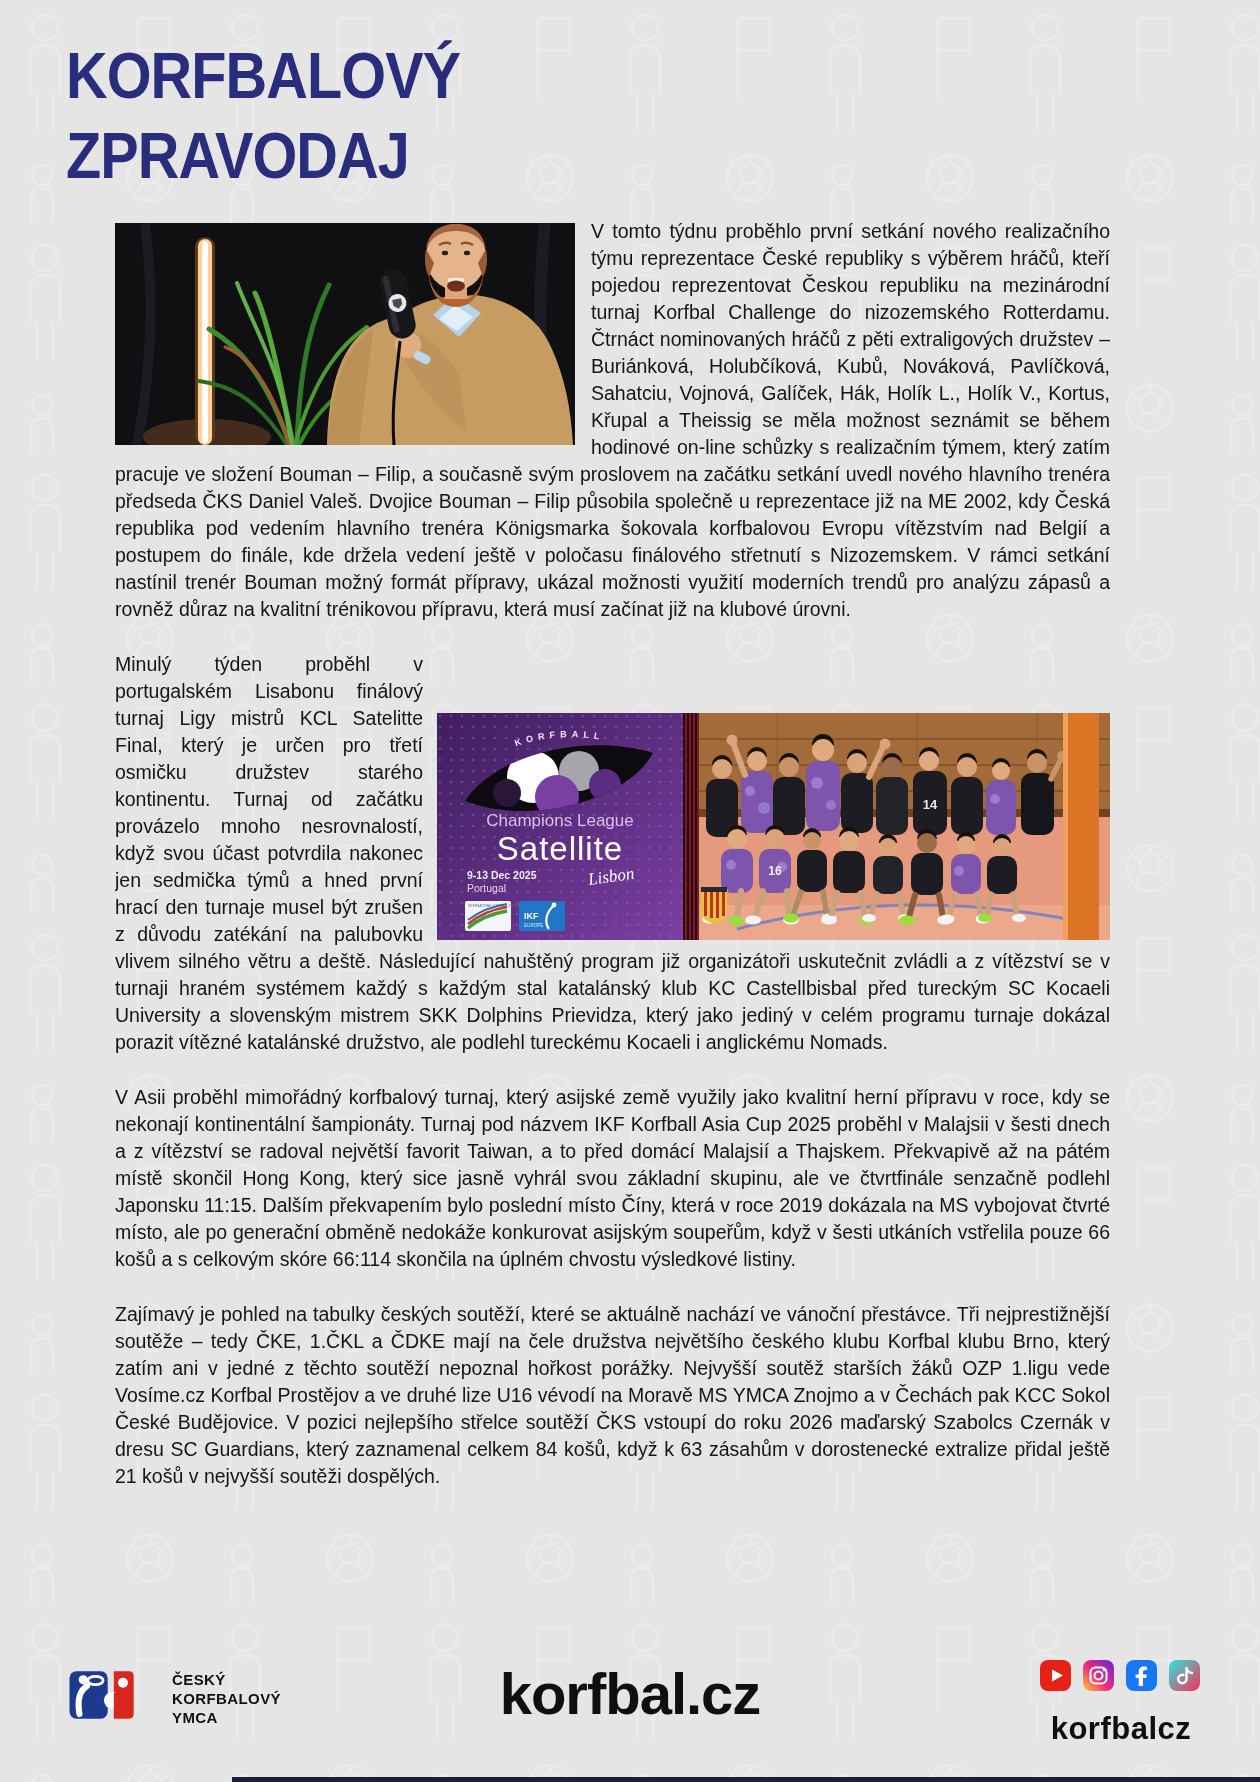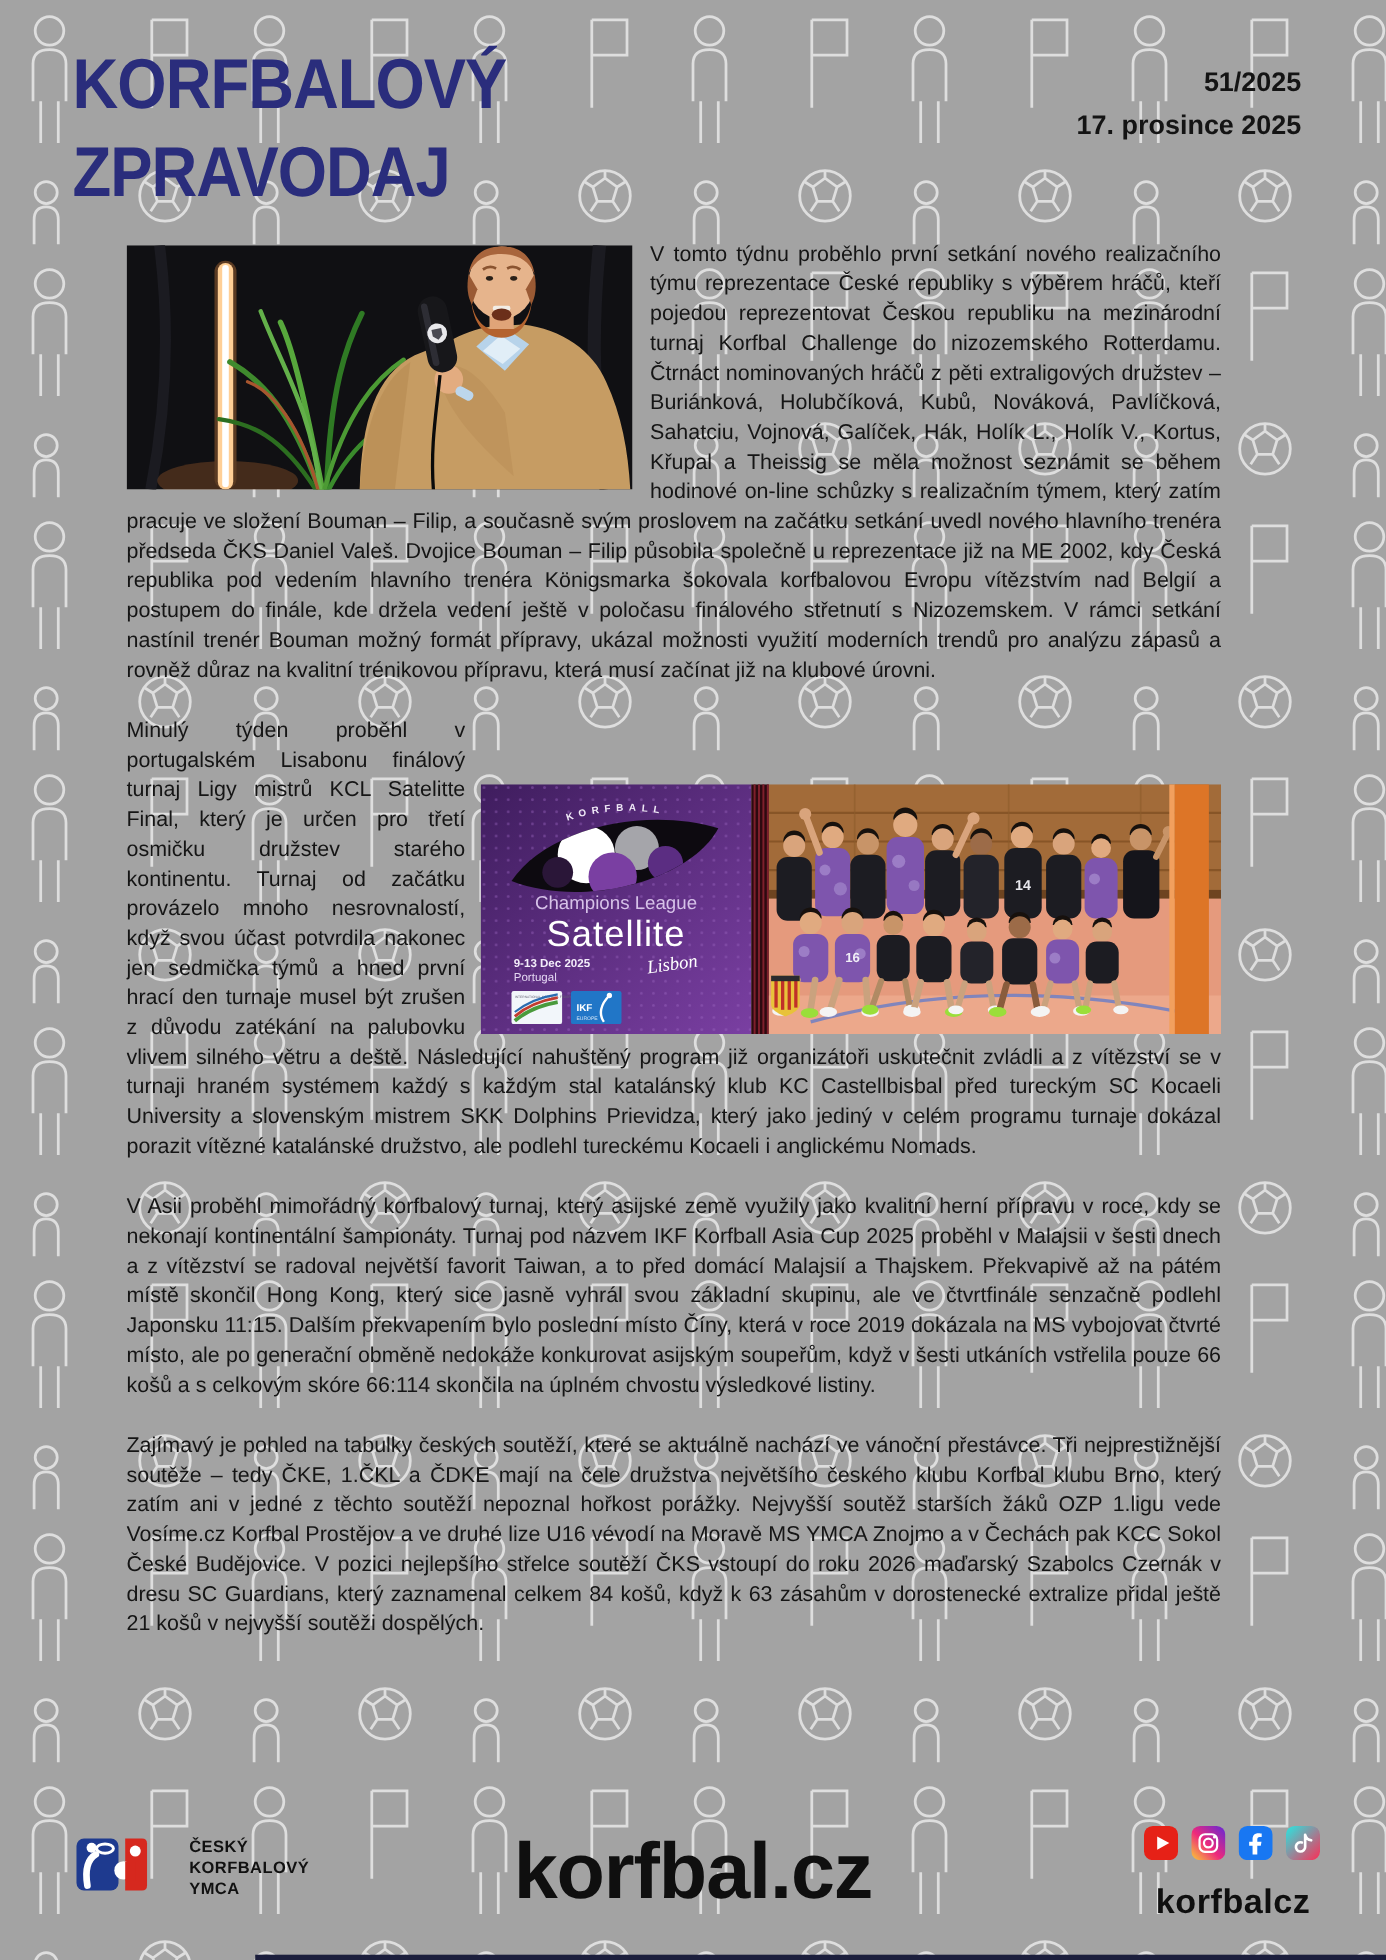--- a/index.html
+++ b/index.html
@@ -1,16 +1,16 @@
 <!DOCTYPE html>
 <html><head>
 <meta charset="utf-8">
 <style>
   html,body{margin:0;padding:0;background:#fff;}
-  .page{position:relative;width:1260px;height:1782px;overflow:hidden;background:#a3a3a3;
+  .page{position:relative;width:1260px;height:1782px;overflow:hidden;background:#e5e5e5;
         font-family:"Liberation Sans",sans-serif;color:#161616;}
   .bg-pattern{position:absolute;left:0;top:0;z-index:0;}
   
   .masthead{position:absolute;left:66px;top:36px;z-index:1;
     font-weight:800;font-size:64px;line-height:80px;color:#2a2d7c;
     letter-spacing:-1px;transform:scaleX(.9);transform-origin:left top;}
   .issue-block{position:absolute;right:77px;top:56px;z-index:1;text-align:right;
     font-weight:700;font-size:24.5px;line-height:39px;color:#141414;}
   
   .content{position:absolute;left:115px;top:218px;width:995px;z-index:1;
@@ -19,21 +19,21 @@
   .article + .article{margin-top:28px;}
   .article p{margin:0;}
   .photo-interview{float:left;width:460px;height:222px;margin:5px 16px 2px 0;}
   .photo-satellite{float:right;width:673px;height:227px;margin:62px 0 8px 14px;}
   .photo-interview svg,.photo-satellite svg{display:block;width:100%;height:100%;}
   
   .cks-logo{position:absolute;left:68px;top:1662px;z-index:1;}
   .cks-name{position:absolute;left:172px;top:1670px;z-index:1;
     font-weight:700;font-size:15px;line-height:19px;letter-spacing:.4px;color:#111;}
   .site-wordmark{position:absolute;left:0;top:1660px;width:100%;text-align:center;z-index:1;
-    font-weight:800;font-size:72px;letter-spacing:-1px;color:#0f0f0f;}
+    font-weight:800;font-size:58px;letter-spacing:-1px;color:#0f0f0f;}
   .social-block{position:absolute;left:1040px;top:1660px;width:162px;z-index:1;}
   .social-icons{display:flex;gap:12px;}
   .social-icons svg{display:block;}
   .social-handle{margin-top:20px;text-align:center;font-weight:800;font-size:31px;
     letter-spacing:.5px;color:#0f0f0f;}
   .bottom-bar{position:absolute;left:232px;right:0;bottom:0;height:5px;background:#1b1e3c;z-index:1;}
 </style>
 </head>
 <body>
 
@@ -52,24 +52,20 @@
           <path d="M31 222 V200 Q31 188 42 188 Q53 188 53 200 V222"></path>
         </g>
       </pattern>
     </defs>
     <rect width="1260" height="1782" fill="url(#wm)"></rect>
   </svg>
 
   <div class="masthead">
     <div>KORFBALOVÝ</div>
     <div>ZPRAVODAJ</div>
-  </div>
-  <div class="issue-block">
-    <div>51/2025</div>
-    <div>17. prosince 2025</div>
   </div>
 
   <div class="content">
 
     <section class="article">
       <div class="photo-interview">
         <svg viewBox="0 0 460 222">
           <rect width="460" height="222" fill="#101013"></rect>
           <path d="M30 0 Q44 110 22 222" stroke="#1b1b21" stroke-width="10" fill="none"></path>
           <path d="M430 0 Q418 120 436 222" stroke="#1b1b21" stroke-width="12" fill="none"></path>

